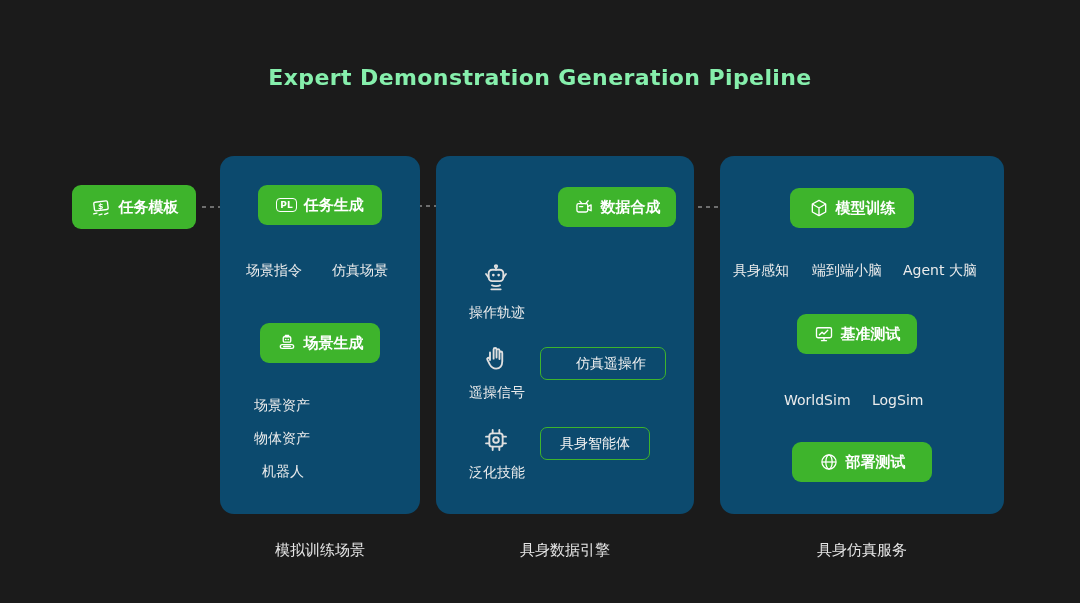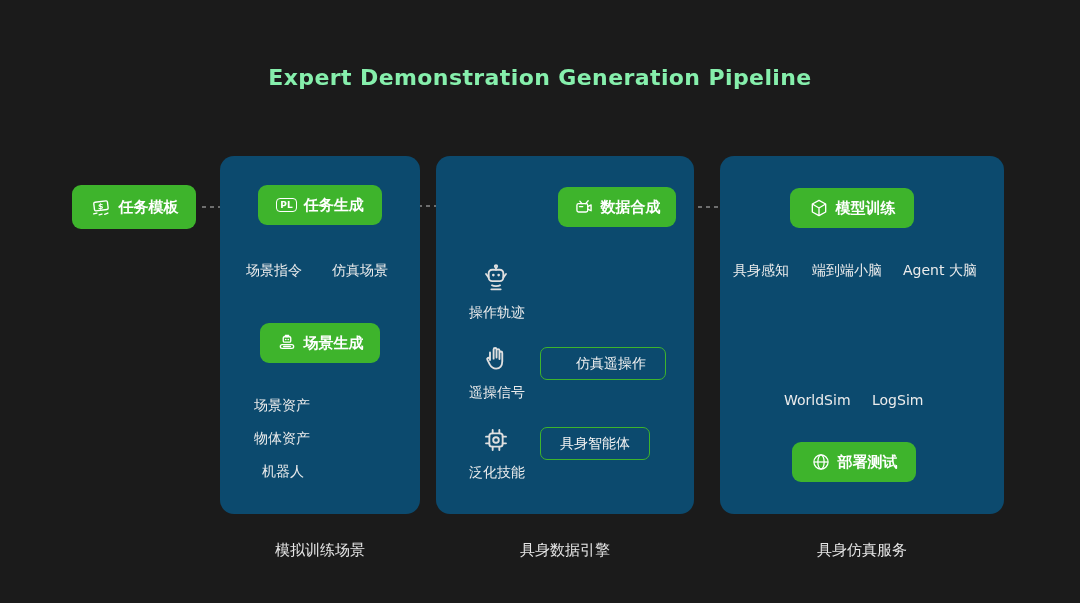--- a/index.html
+++ b/index.html
@@ -164,25 +164,35 @@
           <path d="M12 21.2V12M4 7.2l8 4.8 8-4.8"></path>
         </svg>
       </span>
       <span>模型训练</span>
     </div>
 
     <div class="lbl" style="left:13px;top:106px;">具身感知</div>
     <div class="lbl" style="left:92px;top:106px;">端到端小脑</div>
     <div class="lbl" style="left:183px;top:106px;">Agent 大脑</div>
 
+    <div class="gbtn" style="left:77px;top:158px;width:120px;height:40px;">
+      <span class="ic">
+        <svg width="20" height="20" viewBox="0 0 24 24" fill="none" stroke="#fff" stroke-width="1.6" stroke-linecap="round" stroke-linejoin="round">
+          <rect x="3" y="4.5" width="18" height="12" rx="1.8"></rect>
+          <path d="M6.5 13l3.2-3.2 2.3 2.2 4.5-4.5"></path>
+          <path d="M9 20h6M12 16.5V20"></path>
+        </svg>
+      </span>
+      <span>基准测试</span>
+    </div>
 
     <div class="lbl" style="left:64px;top:236px;">WorldSim</div>
     <div class="lbl" style="left:152px;top:236px;">LogSim</div>
 
-    <div class="gbtn" style="left:72px;top:286px;width:124px;height:40px;">
+    <div class="gbtn" style="left:72px;top:286px;width:140px;height:40px;">
       <span class="ic">
         <svg width="20" height="20" viewBox="0 0 24 24" fill="none" stroke="#fff" stroke-width="1.5">
           <circle cx="12" cy="12" r="8.5"></circle>
           <ellipse cx="12" cy="12" rx="3.8" ry="8.5"></ellipse>
           <path d="M3.5 12h17"></path>
         </svg>
       </span>
       <span>部署测试</span>
     </div>
   </div>

